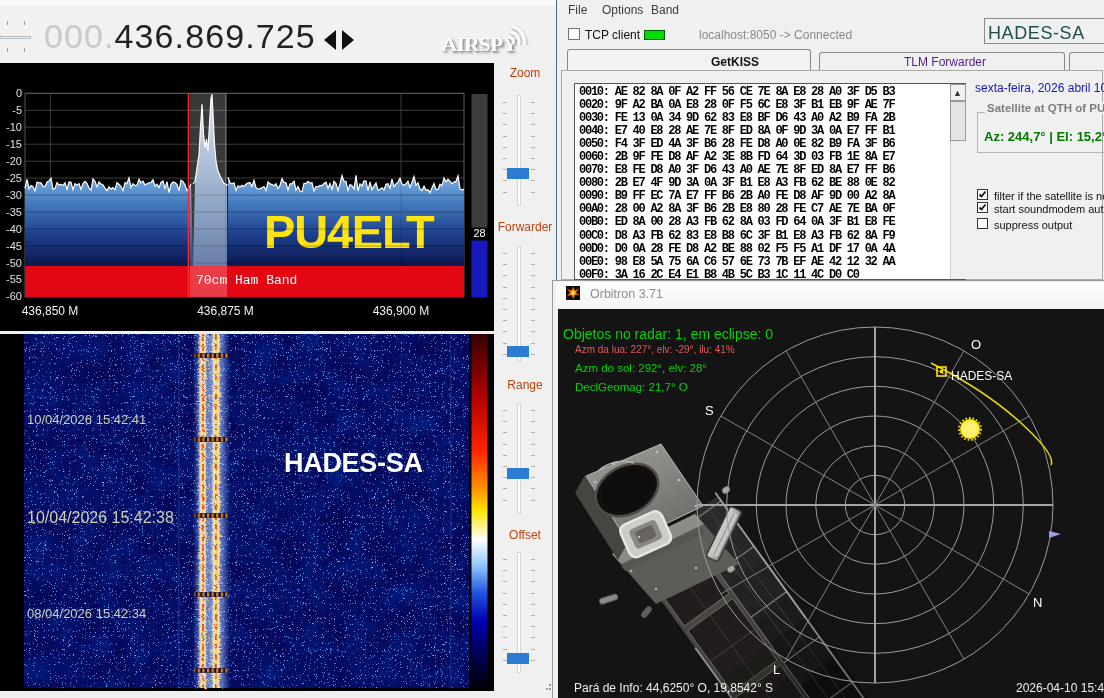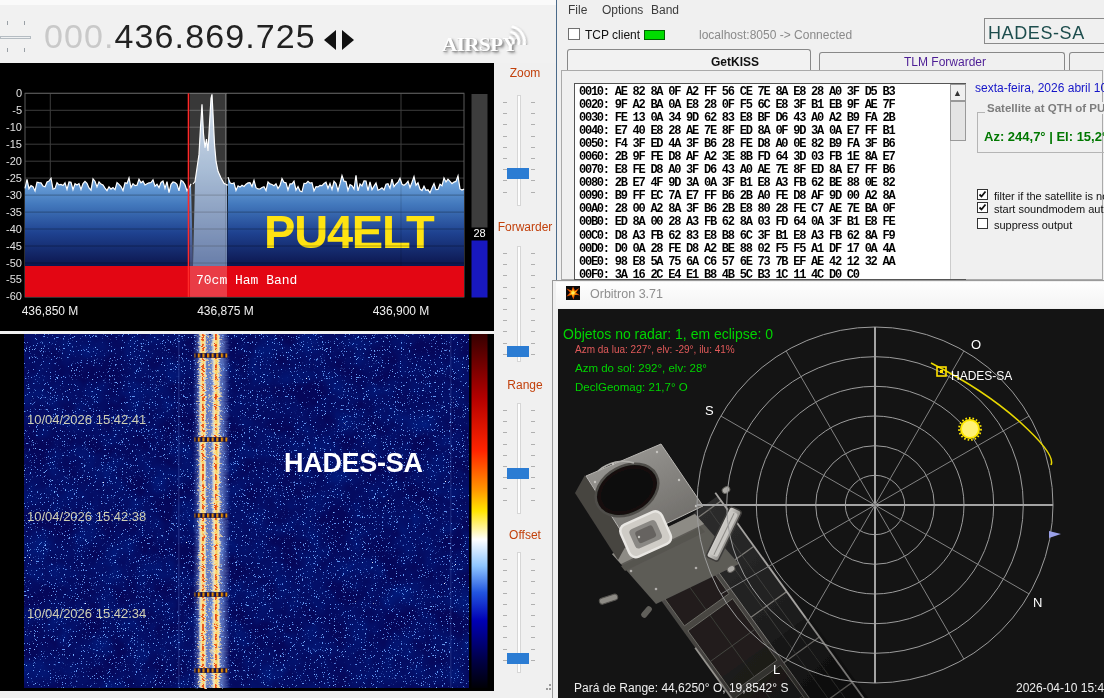--- a/index.html
+++ b/index.html
@@ -221,22 +221,22 @@
     <g>
             <rect x="194.5" y="334" width="33" height="5" fill="#101048" opacity="0.85"></rect>
             <rect x="194.5" y="334.5" width="33" height="4" fill="url(#dash)"></rect>
           </g>
   </g>
 
   <rect x="471.5" y="0" width="16" height="354" fill="url(#cbar)"></rect>
 </svg>
 
   <div class="abs" style="left:27px;top:78px;color:#cfcfb4;font-size:13px;">10/04/2026 15:42:41</div>
-  <div class="abs" style="left:27px;top:175px;color:#cfcfb4;font-size:13px;">10/04/2026 15:42:38</div>
-  <div class="abs" style="left:27px;top:272px;color:#cfcfb4;font-size:13px;">10/04/2026 15:42:34</div>
+  <div class="abs" style="left:27px;top:175px;color:#cfcfb4;font-size:16px;">10/04/2026 15:42:38</div>
+  <div class="abs" style="left:27px;top:272px;color:#cfcfb4;font-size:13px;">08/04/2026 15:42:34</div>
   <div class="abs" style="left:284px;top:114px;color:#fff;font-weight:bold;font-size:27px;letter-spacing:-0.3px;">HADES-SA</div>
 </div>
 
 <div class="abs" style="left:0;top:691px;width:557px;height:7px;background:#f0f0f0;"></div>
 
 <div class="abs" style="left:494px;top:63px;width:62px;height:628px;background:#f0f0f0;" id="sliders">
   <div class="abs slbl" style="left:0;top:3px;">Zoom</div>
   <div class="abs strk" style="top:31.5px;height:111px;"></div>
   <div class="abs sthumb" style="top:105px;"></div>
   <div class="abs slbl" style="left:0;top:157px;">Forwarder</div>
@@ -454,17 +454,17 @@
         <text x="704" y="414">S</text>
         <text x="1032" y="606">N</text>
         <text x="772" y="673">L</text>
         <text x="950" y="379" style="font-size:12px;">HADES-SA</text>
       </g>
     </svg>
     <div class="abs" style="left:5px;top:17px;font-size:14px;color:#00d400;">Objetos no radar: 1, em eclipse: 0</div>
     <div class="abs" style="left:17px;top:35px;font-size:10px;color:#e05a5a;">Azm da lua: 227°, elv: -29°, ilu: 41%</div>
     <div class="abs" style="left:17px;top:53px;font-size:11.5px;color:#00d400;text-align:right;">Azm do sol: 292°, elv: 28°</div>
     <div class="abs" style="left:17px;top:72px;font-size:11.5px;color:#00d400;">DeclGeomag: 21,7° O</div>
-    <div class="abs" style="left:16px;top:372px;font-size:12px;color:#efefef;">Pará de Range: 44,6250° O, 19,8542° S</div>
+    <div class="abs" style="left:16px;top:372px;font-size:12px;color:#efefef;">Pará de Info: 44,6250° O, 19,8542° S</div>
     <div class="abs" style="left:458px;top:372px;font-size:12px;color:#efefef;white-space:nowrap;">2026-04-10 15:42:4</div>
   </div>
 </div>
 
 </div>
 </body></html>

